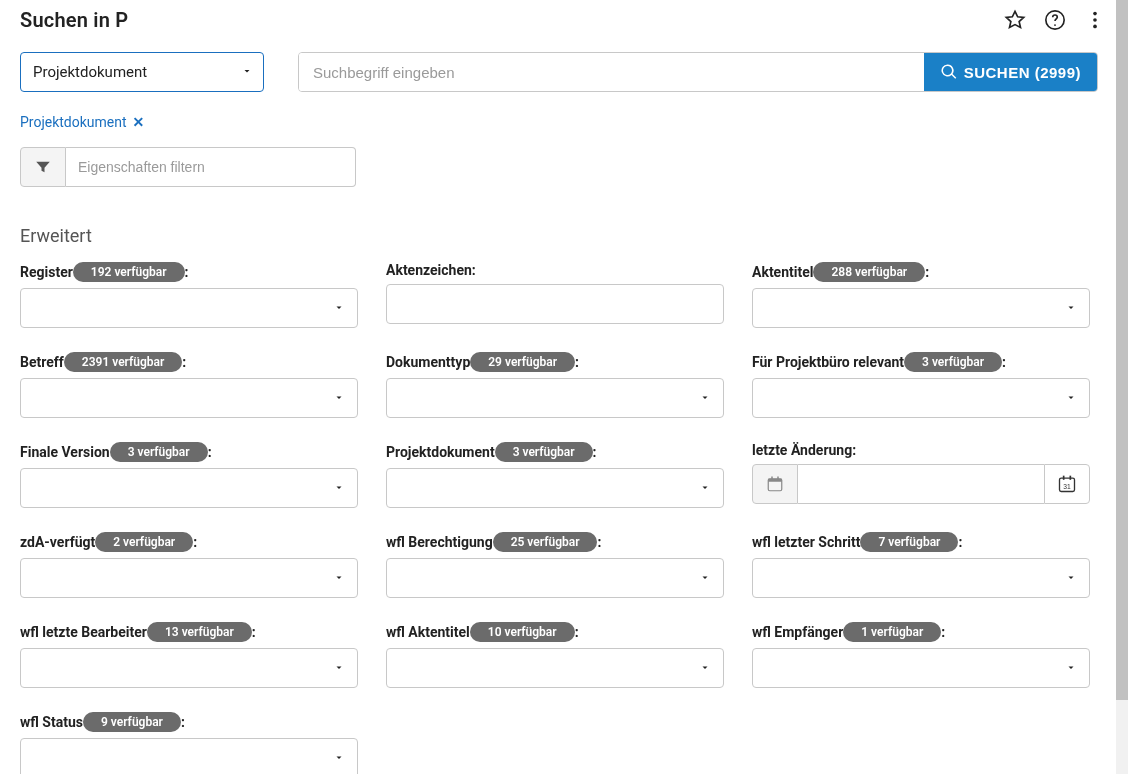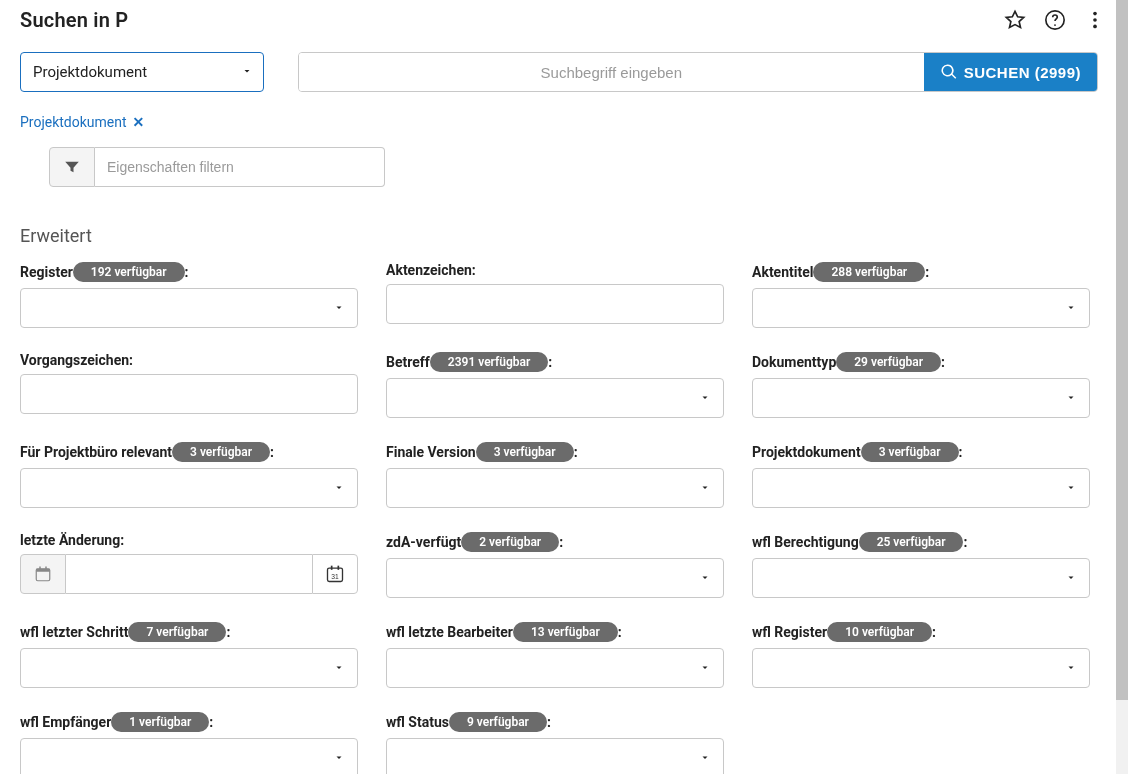--- a/index.html
+++ b/index.html
@@ -12,30 +12,30 @@
 
   .header-row { display:flex; align-items:center; padding-top:8px; padding-right:10px;gap:13px; }
   .page-title { font-size:20px; font-weight:600; flex:1; letter-spacing:.2px; }
   .hdr-icons { display:flex; align-items:center; gap:18px; }
   .hdr-icons svg { display:block; }
 
   .search-row { display:flex; gap:34px; margin-top:20px; padding-right:18px; align-items:center; }
   .type-select { position:relative; border:1.5px solid #1a6fbf; border-radius:4px; height:40px; width:244px; display:flex; align-items:center; padding:0 12px; font-size:15px; cursor:pointer; }
   .type-select .caret { position:absolute; right:10px; top:50%; transform:translateY(-50%); }
   .search-box { flex:1; display:flex; border:1px solid #c8c8c8; border-radius:4px; height:40px; overflow:hidden; }
-  .search-input { flex:1; border:none; outline:none; font-size:15px; padding:0 14px; color:#222;text-align:center; }
+  .search-input { flex:1; border:none; outline:none; font-size:15px; padding:0 14px; color:#222; }
   .search-input::placeholder { color:#9a9a9a; }
   .search-btn { background:#1a80c7; color:#fff; border:none; padding:0 16px; display:flex; align-items:center; gap:6px; font-size:15px; font-weight:600; letter-spacing:.5px; cursor:pointer; }
   .search-btn svg { fill:#fff; }
 
   .chips-row { margin-top:20px; }
   .chip { display:inline-flex; align-items:center; color:#1a6fbf; font-size:14px; gap:6px; }
   .chip-x { color:#1a6fbf; font-weight:600; cursor:pointer; }
 
-  .filter-row { margin-top:16px; display:flex;margin-left:29px; }
+  .filter-row { margin-top:16px; display:flex; }
   .filter-icon-box { width:46px; height:40px; border:1px solid #c8c8c8; background:#f4f4f4; border-radius:4px 0 0 4px; display:flex; align-items:center; justify-content:center; }
   .filter-input { height:40px; width:290px; border:1px solid #c8c8c8; border-left:none; border-radius:0 4px 4px 0; padding:0 12px; font-size:14px; outline:none; }
   .filter-input::placeholder { color:#9a9a9a; }
 
   .section-title { font-size:18px; color:#555; margin-top:38px; margin-bottom:16px; }
 
   .grid3 { display:grid; grid-template-columns: repeat(3, 338px); column-gap:28px; row-gap:24px; }
   .field-label { font-size:14px; font-weight:700; display:flex; align-items:center; flex-wrap:wrap; margin-bottom:6px; }
   .badge { background:#6b6b6b; color:#fff; font-size:12px; font-weight:600; padding:2px 18px; border-radius:999px; line-height:16px; }
   .field-colon { font-weight:700; }
@@ -143,26 +143,20 @@
         <div class="field-label">
           <span>Aktentitel</span>
           <span class="badge">288 verfügbar</span>
           <span class="field-colon">:</span>
         </div>
         <div class="dd">
           <span class="caret"><svg class="caret-svg" viewBox="0 0 24 24" fill="#222">
               <path d="M7 10l5 5 5-5z"></path>
             </svg></span>
         </div>
-      </div>
-      <div>
-        <div class="field-label">
-          <span>Vorgangszeichen:</span>
-        </div>
-        <div class="tx"></div>
       </div>
       <div>
         <div class="field-label">
           <span>Betreff</span>
           <span class="badge">2391 verfügbar</span>
           <span class="field-colon">:</span>
         </div>
         <div class="dd">
           <span class="caret"><svg class="caret-svg" viewBox="0 0 24 24" fill="#222">
               <path d="M7 10l5 5 5-5z"></path>
@@ -284,21 +278,21 @@
           <span class="field-colon">:</span>
         </div>
         <div class="dd">
           <span class="caret"><svg class="caret-svg" viewBox="0 0 24 24" fill="#222">
               <path d="M7 10l5 5 5-5z"></path>
             </svg></span>
         </div>
       </div>
       <div>
         <div class="field-label">
-          <span>wfl Register</span>
+          <span>wfl Aktentitel</span>
           <span class="badge">10 verfügbar</span>
           <span class="field-colon">:</span>
         </div>
         <div class="dd">
           <span class="caret"><svg class="caret-svg" viewBox="0 0 24 24" fill="#222">
               <path d="M7 10l5 5 5-5z"></path>
             </svg></span>
         </div>
       </div>
       <div>

